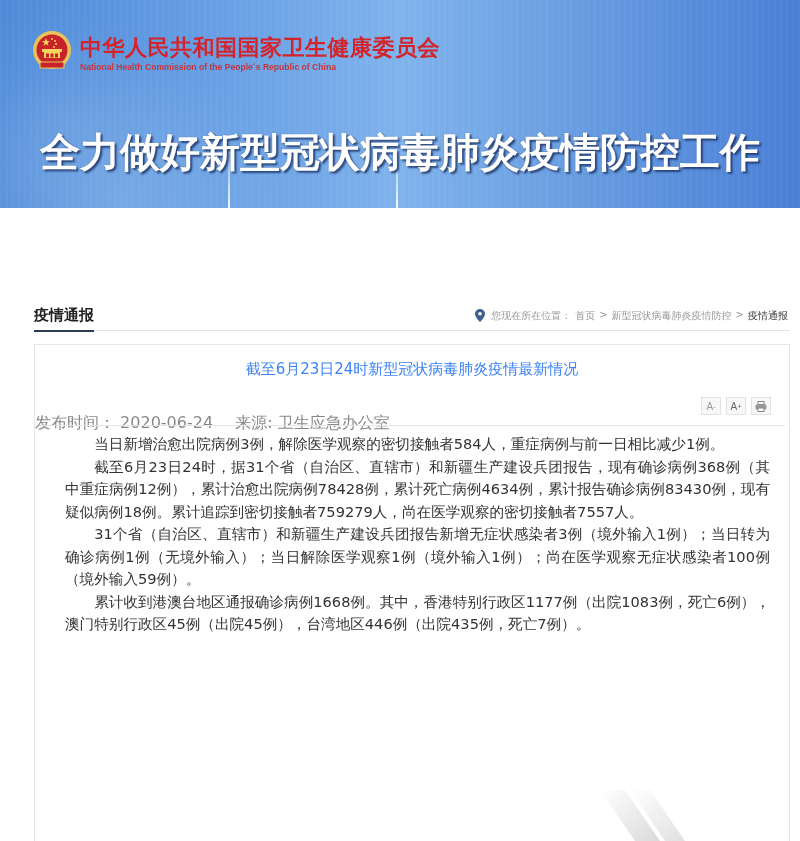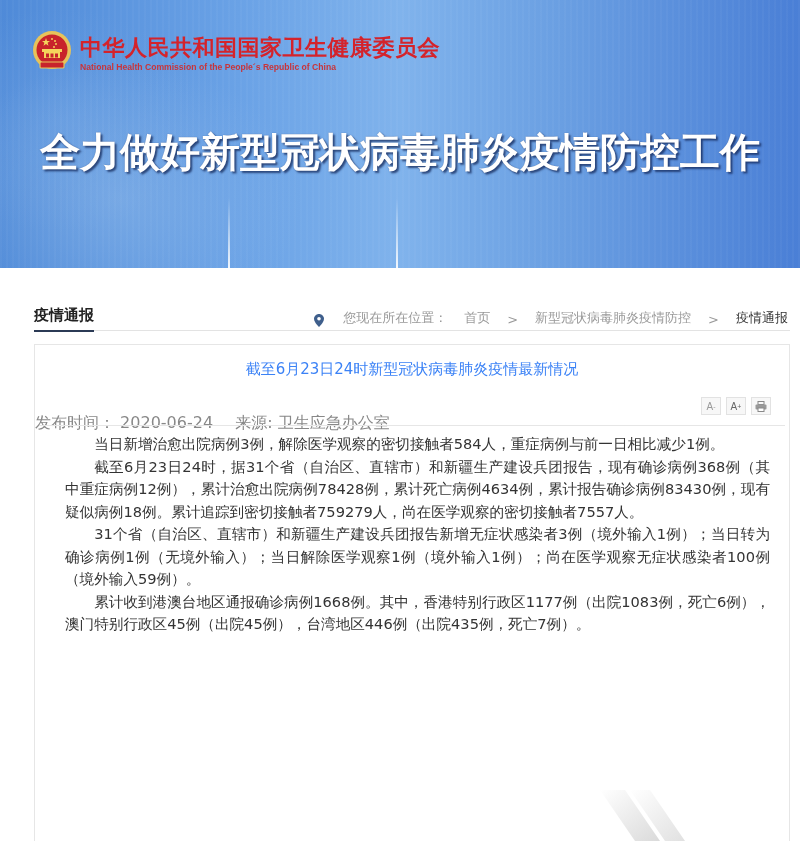--- a/index.html
+++ b/index.html
@@ -1,21 +1,21 @@
 <!DOCTYPE html>
 <html><head>
   <meta charset="utf-8">
   <style>
     * { margin: 0; padding: 0; box-sizing: border-box; }
     html, body { width: 800px; height: 841px; overflow: hidden; background: #ffffff; }
     body { font-family: "DejaVu Sans", "Liberation Sans", sans-serif; color: #333; position: relative; }
 
     
     .banner {
-      position: absolute; left: 0; top: 0; width: 800px; height: 268px;
+      position: absolute; left: 0; top: 0; width: 800px; height: 208px;
       background:
         radial-gradient(ellipse 260px 200px at 120px 200px, rgba(150,190,235,0.45), rgba(150,190,235,0) 70%),
         radial-gradient(ellipse 200px 160px at 60px 120px, rgba(120,170,230,0.35), rgba(120,170,230,0) 70%),
         linear-gradient(90deg, #4f8ad8 0%, #6aa2e6 30%, #80b3ec 50%, #6a9fe2 70%, #4a7fd6 100%);
       overflow: hidden;
     }
     .banner .stripes {
       position: absolute; inset: 0;
       background: repeating-linear-gradient(90deg, rgba(255,255,255,0.03) 0 2px, rgba(255,255,255,0) 2px 6px);
     }
@@ -44,22 +44,22 @@
     
     .section-bar {
       position: absolute; left: 34px; top: 298px; width: 756px; height: 33px;
       border-bottom: 1px solid #e3e3e3;
     }
     .section-title {
       position: absolute; left: 0; top: 8px; font-size: 15px; font-weight: bold; color: #222;
       padding-bottom: 5px; border-bottom: 2px solid #2b3a55;
     }
     .breadcrumb {
-      position: absolute; right: 2px; top: 11px; font-size: 13px; color: #999;
-      white-space: nowrap; display: flex; align-items: flex-end; gap: 13px;
+      position: absolute; right: 2px; top: 11px; font-size: 10px; color: #999;
+      white-space: nowrap; display: flex; align-items: flex-start;
     }
     .breadcrumb .pin { width: 10px; height: 13px; margin-right: 6px; }
     .breadcrumb .sep { margin: 0 4px; color: #999; }
     .breadcrumb .current { color: #333; }
     .breadcrumb .home { margin-left: 4px; }
 
     
     .article {
       position: absolute; left: 34px; top: 344px; width: 756px; height: 520px;
       border: 1px solid #e6e6e6; border-bottom: none; background: #fff;

